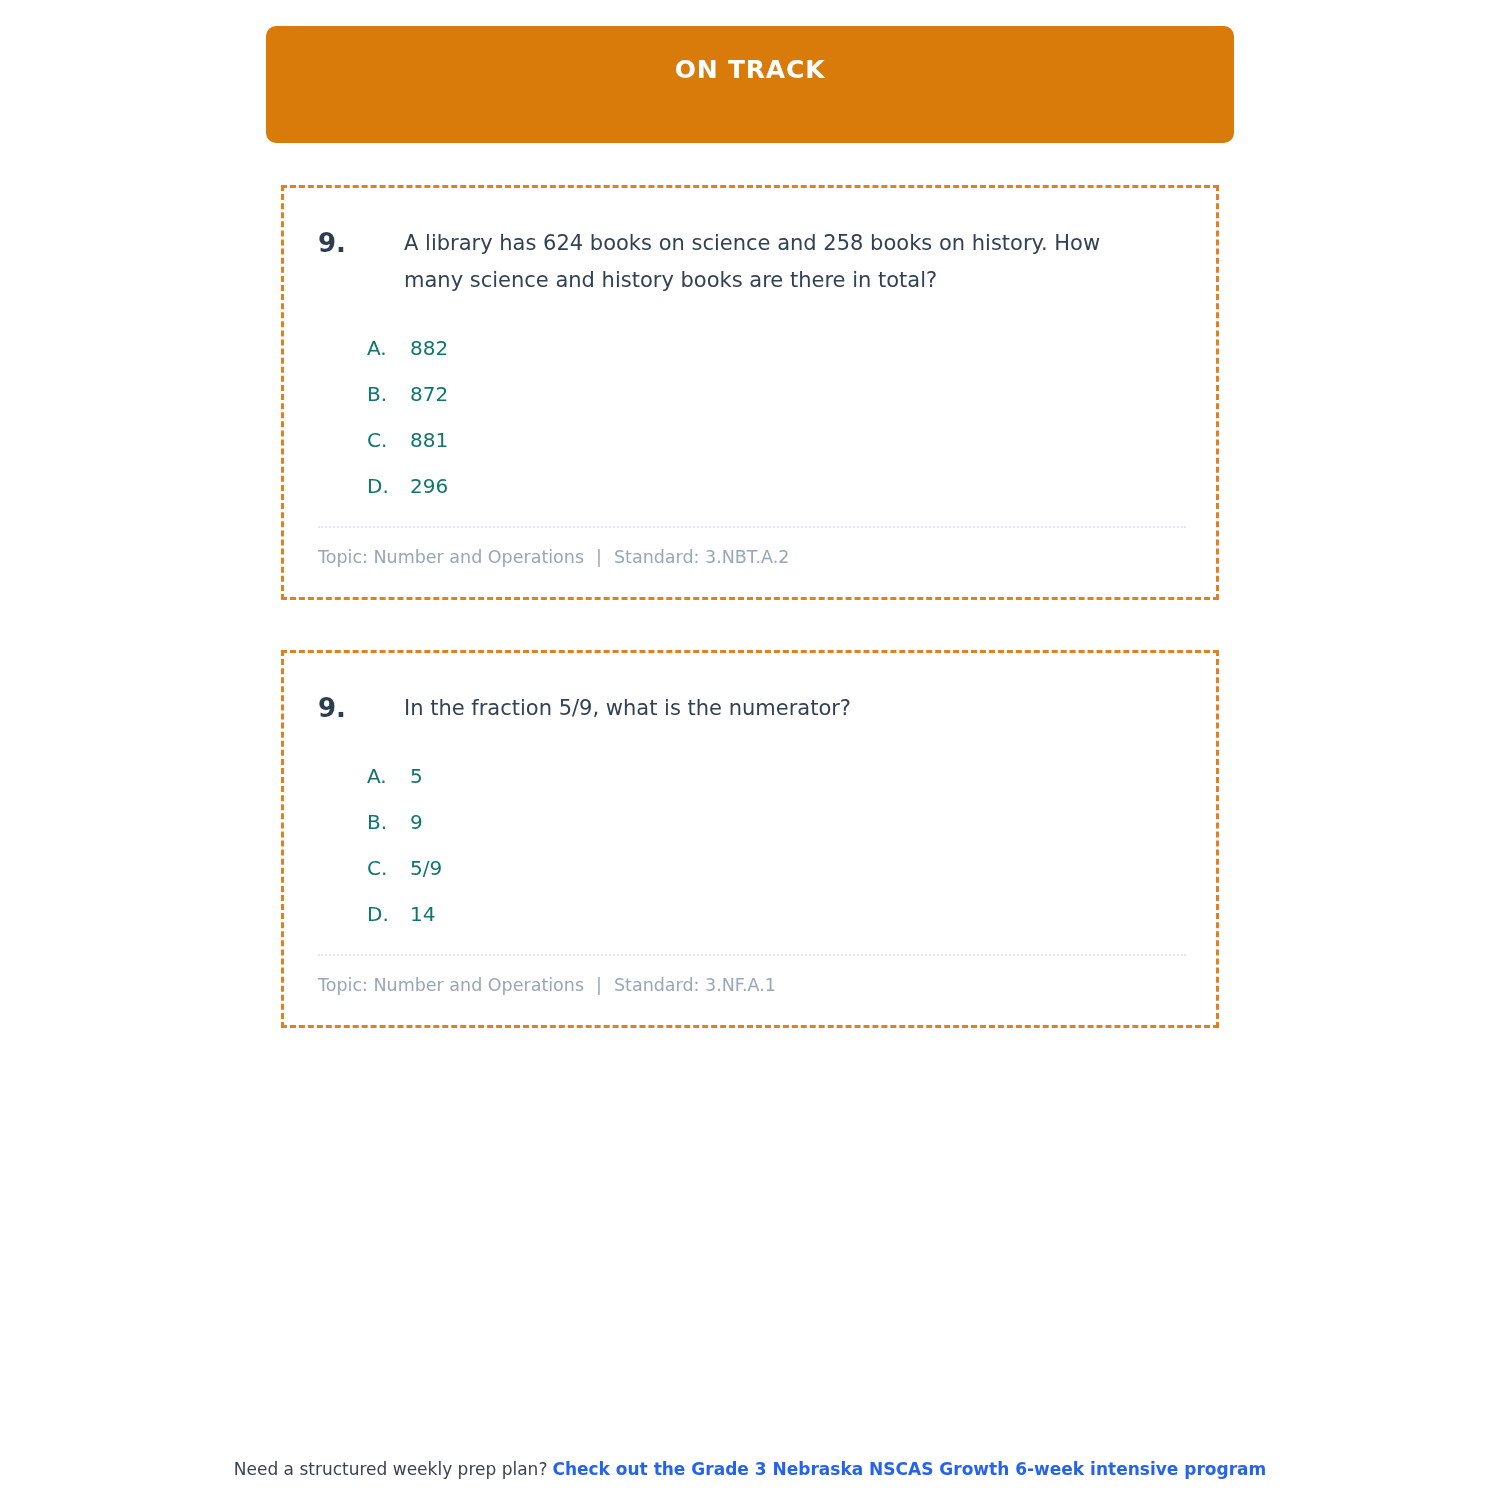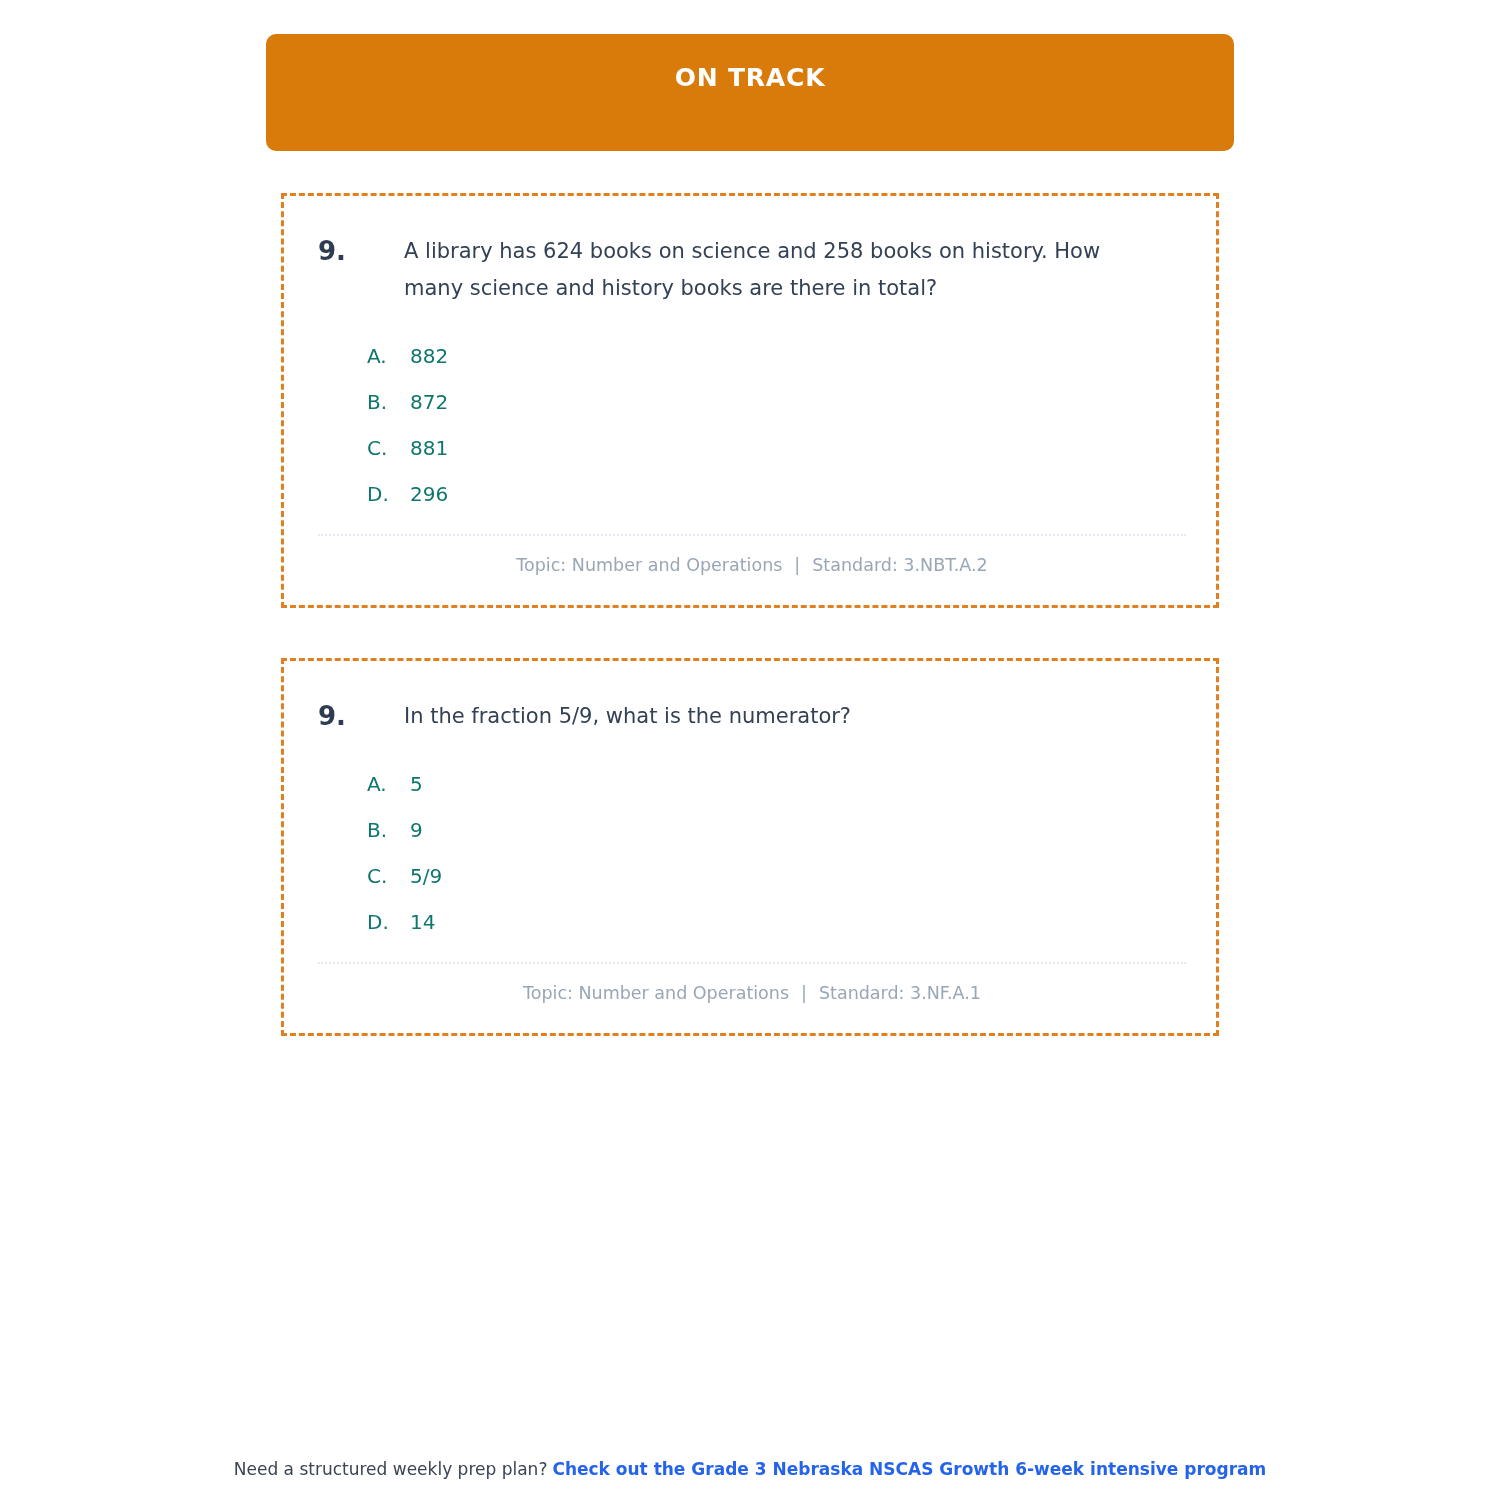--- a/index.html
+++ b/index.html
@@ -5,21 +5,21 @@
   * { margin: 0; padding: 0; box-sizing: border-box; }
   html, body { width: 1500px; height: 1500px; }
   body {
     position: relative;
     background: #ffffff;
     font-family: "DejaVu Sans", sans-serif;
     overflow: hidden;
   }
   .content-col {
     width: 968px;
-    margin: 8px auto;
+    margin: 0 auto;
     padding-top: 26px;
   }
   
   .banner {
     width: 968px;
     height: 117px;
     background: #D87B0B;
     border-radius: 10px;
     color: #ffffff;
     text-align: center;
@@ -70,21 +70,21 @@
     line-height: 46px;
   }
   .opt-letter { display: inline-block; width: 43px; }
   .card-divider {
     border: none;
     border-top: 2px dotted #E4E9EF;
     margin-top: 17px;
   }
   .meta {
     margin-top: 19px;
-    text-align: center;
+    text-align: left;
     font-size: 17.5px;
     color: #99A6B6;
   }
   .meta .sep { margin: 0 12px; }
   
   .footer-cta {
     position: absolute;
     top: 1459px;
     left: 0;
     width: 100%;

